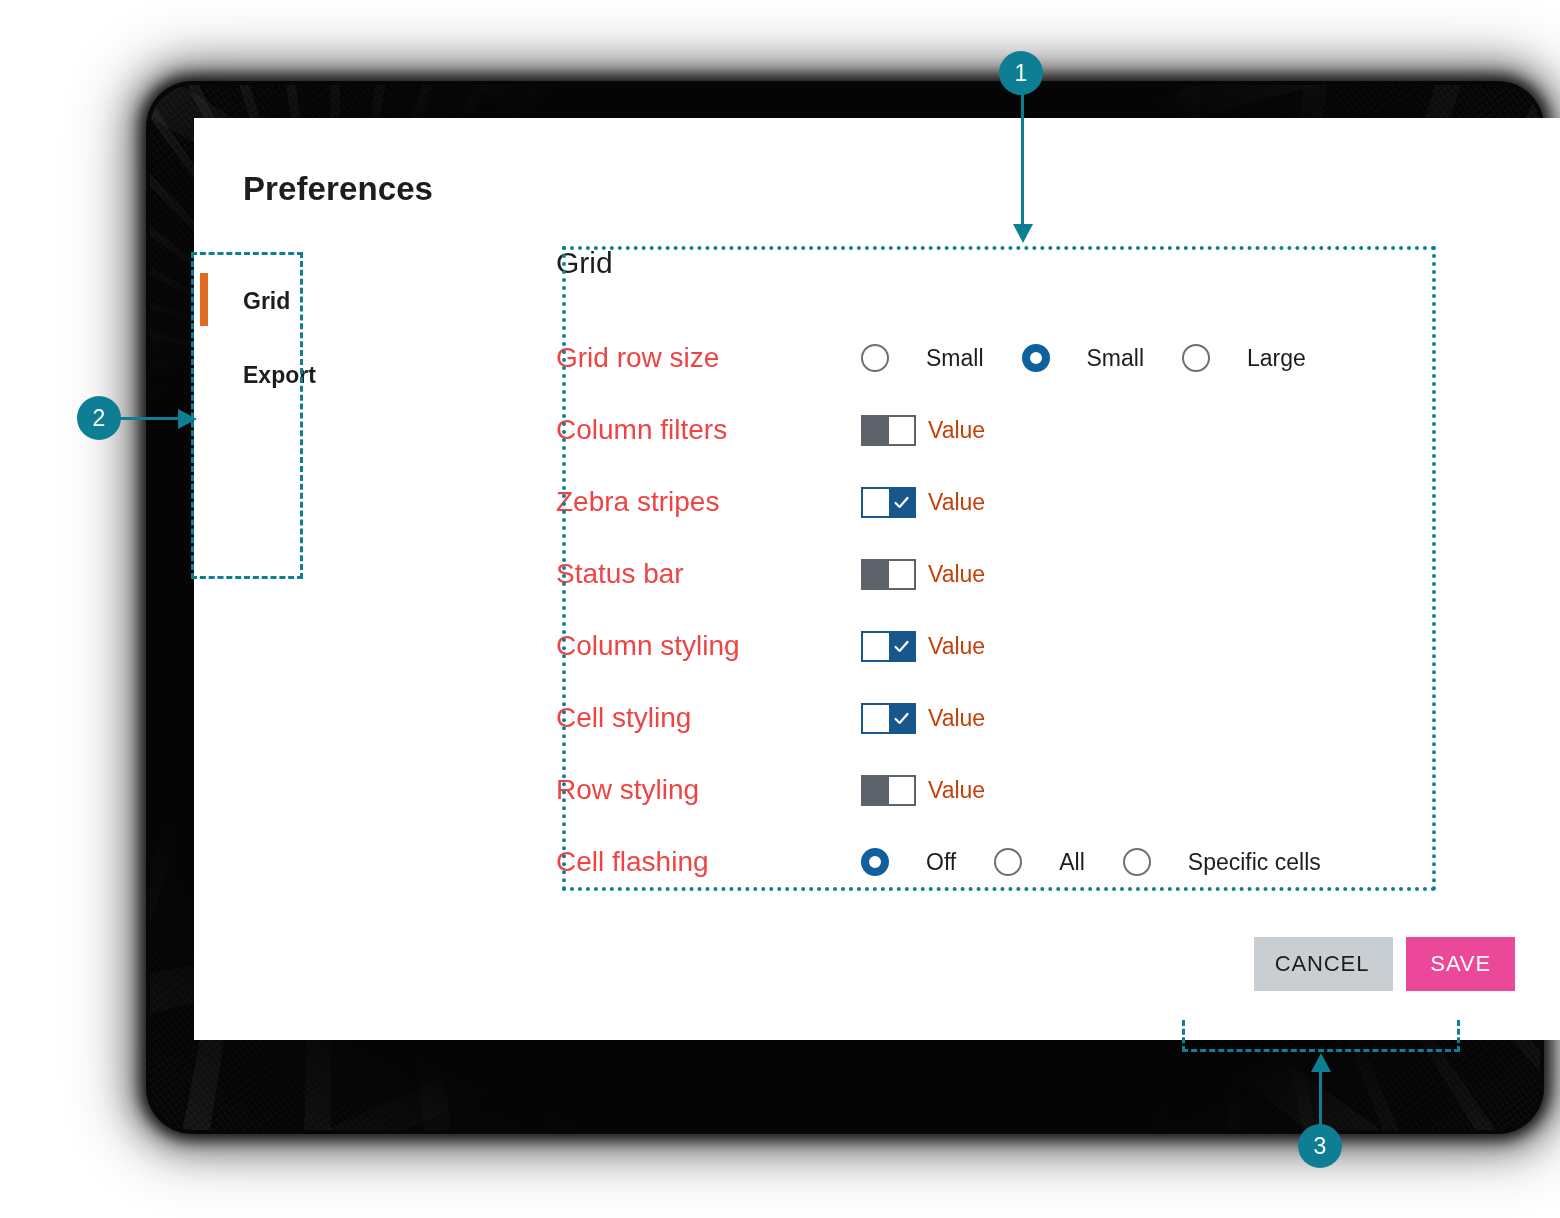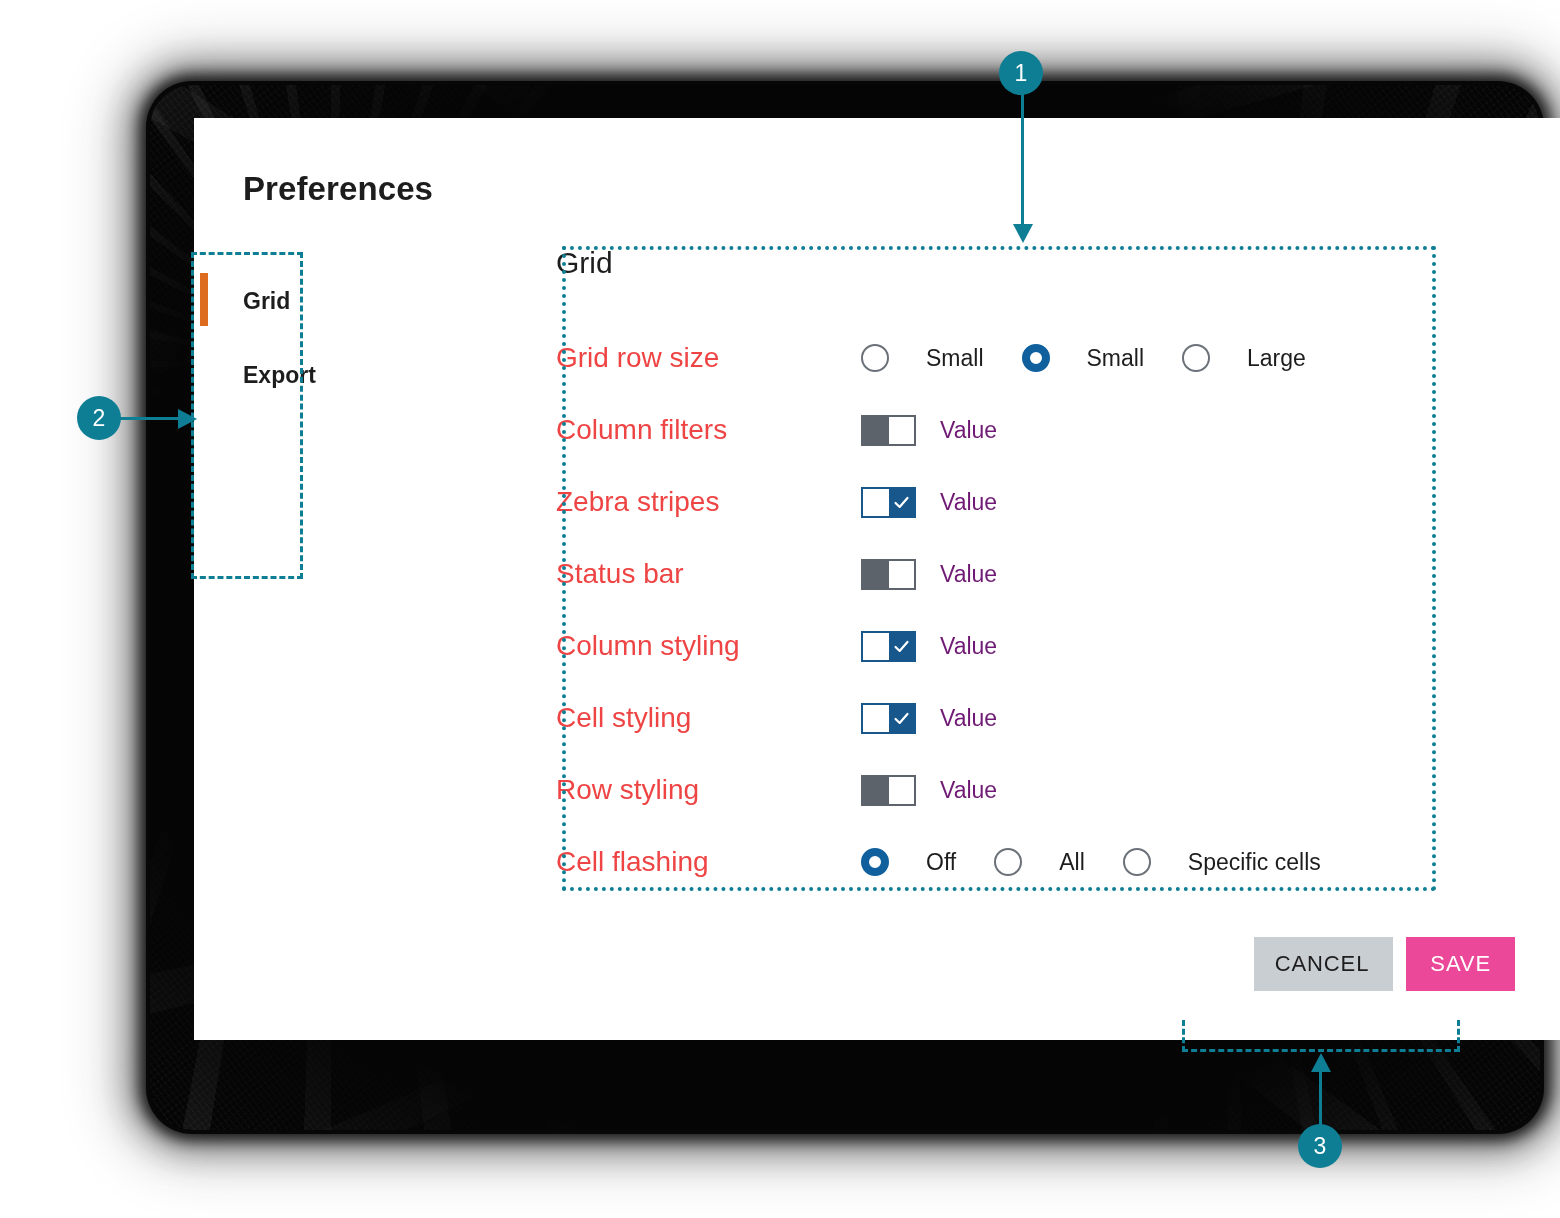--- a/index.html
+++ b/index.html
@@ -132,21 +132,21 @@
   .toggle .gap{width:50%;background:#ffffff;}
   .toggle.on{border-color:#18578c;}
   .toggle.on .knob{background:#18578c;order:2;}
   .toggle.on .gap{order:1;}
   .toggle .check{
     width:17px;height:17px;display:block;
   }
   .toggle:not(.on) .check{display:none;}
 
   .value-label{
-    margin-left:24px;font-size:23px;color:#701a75;
+    margin-left:12px;font-size:23px;color:#c2410c;
     white-space:nowrap;
   }
 
   
   .footer{
     position:absolute;right:48px;bottom:49px;
     display:flex;align-items:center;
   }
   .btn{
     height:54px;

